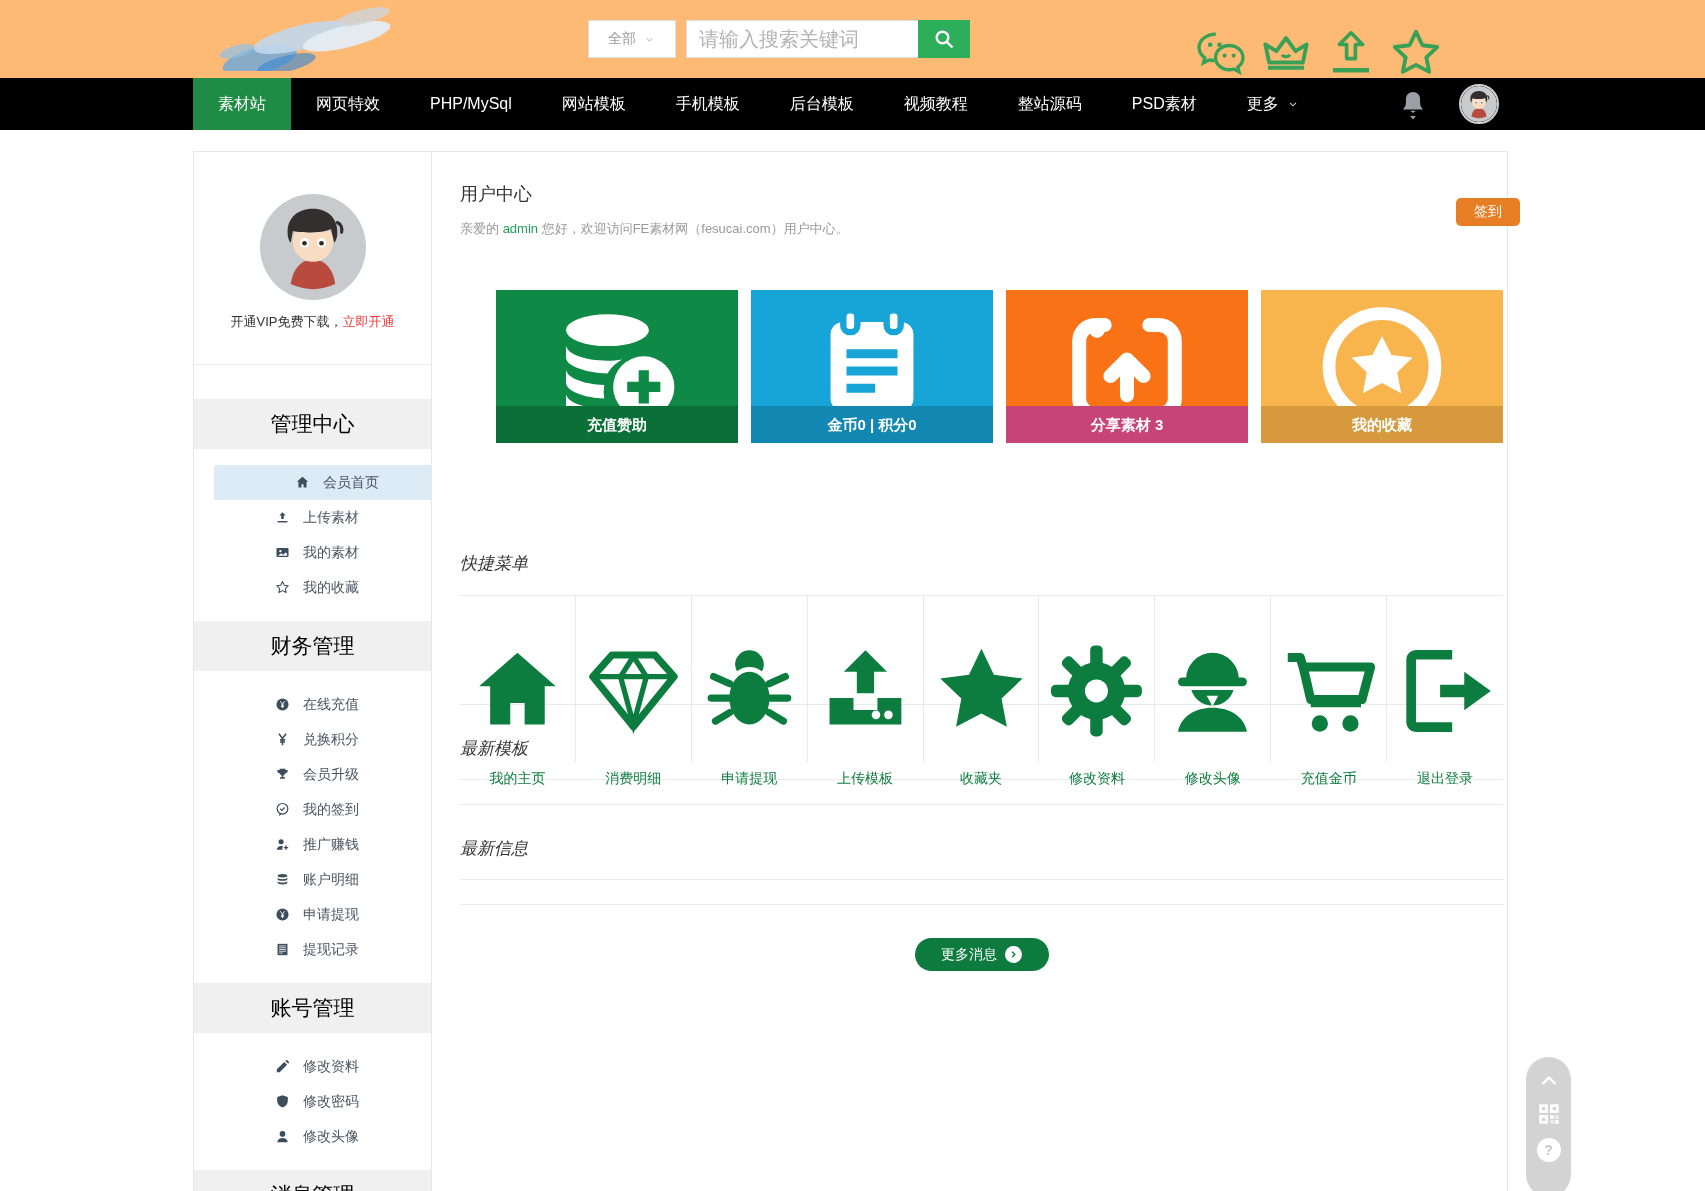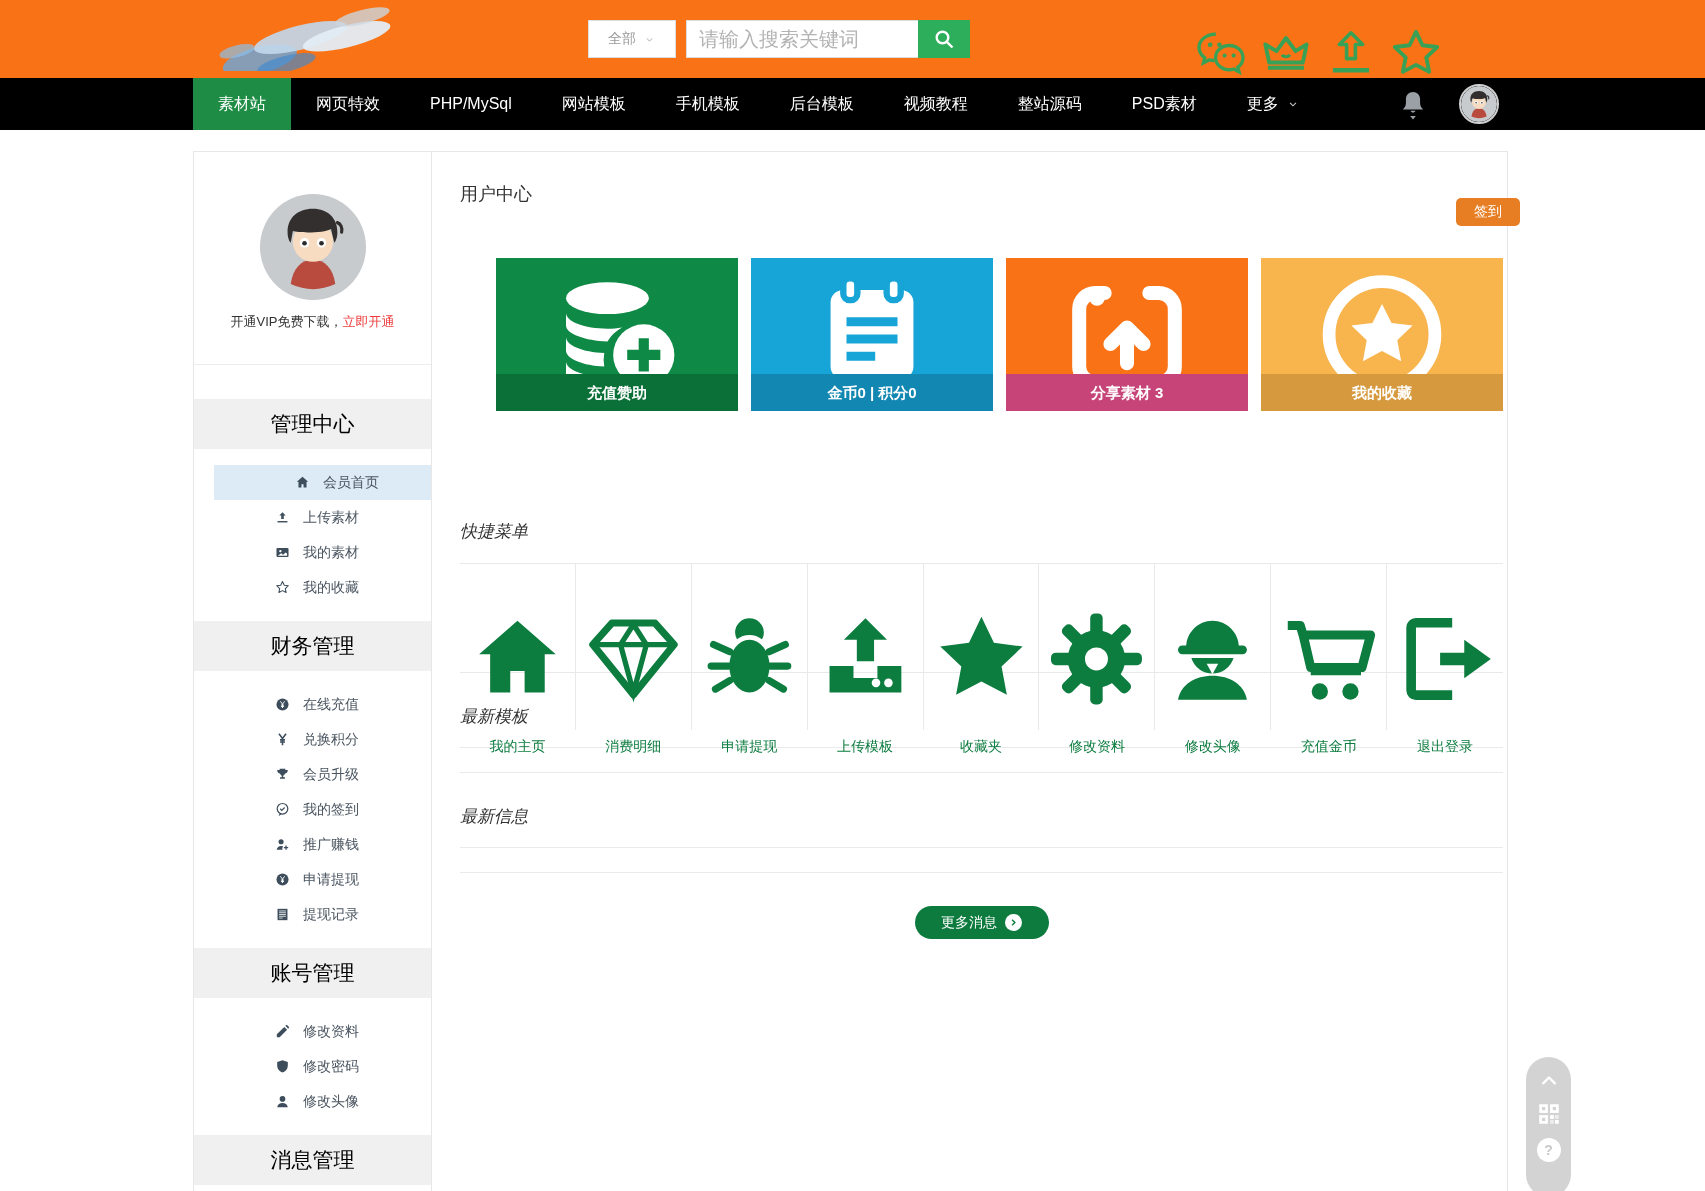--- a/index.html
+++ b/index.html
@@ -3,21 +3,21 @@
 <meta charset="utf-8">
 <style>
   * { box-sizing: border-box; }
   body {
     margin:0; width:1705px; height:1191px; position:relative; overflow:hidden;
     background:#fff; font-family:"Liberation Sans","DejaVu Sans",sans-serif; color:#333;
   }
   .ic svg { width:100%; height:100%; display:block; }
 
   
-  .topbar { position:absolute; top:0; left:0; width:1705px; height:80px; background:#f97316; }
+  .topbar { position:absolute; top:0; left:0; width:1705px; height:80px; background:#fdba74; }
   .logo { position:absolute; left:196px; top:5px; width:230px; height:66px; }
   .search { position:absolute; left:588px; top:20px; height:38px; display:flex; align-items:stretch; }
   .sel { width:88px; border:1px solid #ddd; display:flex; align-items:center; justify-content:center; gap:7px; color:#999; font-size:14px; margin-right:10px; cursor:pointer; background:#fff; }
   .sel .ic { width:13px; height:13px; color:#aaa; }
   .sinput { width:232px; border:1px solid #ddd; border-right:none; padding:0 12px; font-size:20px; color:#333; outline:none; }
   .sinput::placeholder { color:#b3b3b3; }
   .sbtn { width:52px; background:#2dae5a; border:none; cursor:pointer; display:flex; align-items:center; justify-content:center; }
   .sbtn .ic { width:24px; height:24px; color:#fff; }
   .shortcuts { position:absolute; left:1190px; top:11px; display:flex; gap:3px; }
   .sc { width:62px; text-align:center; cursor:pointer; }
@@ -343,20 +343,30 @@
                 <span class="ic">
                 <svg viewBox="0 0 24 24" aria-hidden="true">
                   <circle cx="10" cy="8.2" r="3.6" fill="currentColor"></circle>
                   <path d="M3.8 19.5c.4-3.3 3-5.3 6.2-5.3 1 0 2 .2 2.8.6a5.5 5.5 0 00-1 4.7z" fill="currentColor"></path>
                   <path d="M17 13.5v6M14 16.5h6" stroke="currentColor" stroke-width="1.8"></path>
                 </svg>
               </span>
                 <span>推广赚钱</span>
               </div>
 
+              <div class="s-item">
+                <span class="ic">
+                <svg viewBox="0 0 24 24" aria-hidden="true">
+                  <ellipse cx="12" cy="6.8" rx="6.8" ry="2.4" fill="currentColor"></ellipse>
+                  <path d="M5.2 9.2c0 1.3 3 2.4 6.8 2.4s6.8-1.1 6.8-2.4v2.3c0 1.3-3 2.4-6.8 2.4s-6.8-1.1-6.8-2.4z" fill="currentColor"></path>
+                  <path d="M5.2 14c0 1.3 3 2.4 6.8 2.4s6.8-1.1 6.8-2.4v2.6c0 1.3-3 2.4-6.8 2.4s-6.8-1.1-6.8-2.4z" fill="currentColor"></path>
+                </svg>
+              </span>
+                <span>账户明细</span>
+              </div>
 
               <div class="s-item">
                 <span class="ic">
                 <svg viewBox="0 0 24 24" aria-hidden="true">
                   <circle cx="12" cy="12" r="8.5" fill="currentColor"></circle>
                   <path d="M9 7.5l3 4 3-4M12 11.5V17M9.8 12.8h4.4M9.8 14.8h4.4" stroke="#fff" stroke-width="1.3" fill="none"></path>
                 </svg>
               </span>
                 <span>申请提现</span>
               </div>
@@ -411,20 +421,23 @@
         <section class="sect">
           <div class="sect-h">消息管理</div>
 
         </section>
       </div>
   </aside>
 
   <main class="main">
     <h2 class="m-title">用户中心</h2>
     <button class="checkin">签到</button>
+    <div class="m-welcome">
+      <span>亲爱的 </span><span class="u">admin</span><span> 您好，欢迎访问FE素材网（fesucai.com）用户中心。</span>
+    </div>
 
     <div class="tiles">
 
         <div class="tile" style="background: rgb(14, 138, 70); --tbg: #0e8a46;">
           <span class="ic tile-ic"><svg viewBox="0 0 24 24" aria-hidden="true">
               <ellipse cx="10.5" cy="6.3" rx="6.5" ry="2.5" fill="#fff"></ellipse>
               <path d="M4 8.6c0 1.4 2.9 2.5 6.5 2.5.8 0 1.6-.1 2.3-.2a6 6 0 00-2.3 2.2c-3.5-.1-6.5-1.2-6.5-2.5zM4 12.4c0 1.3 2.6 2.4 6 2.5a6 6 0 000 2.1c-3.3-.1-6-1.2-6-2.5zM4 16.2c0 1.3 2.7 2.4 6.2 2.5.3.8.8 1.4 1.4 2h-1.1c-3.6 0-6.5-1.1-6.5-2.5z" fill="#fff"></path>
               <circle cx="16.2" cy="15.2" r="4.8" fill="#fff"></circle>
               <path d="M16.2 12.6v5.2M13.6 15.2h5.2" style="stroke:var(--tbg,#0e8a46)" stroke-width="1.6"></path>
             </svg></span>

